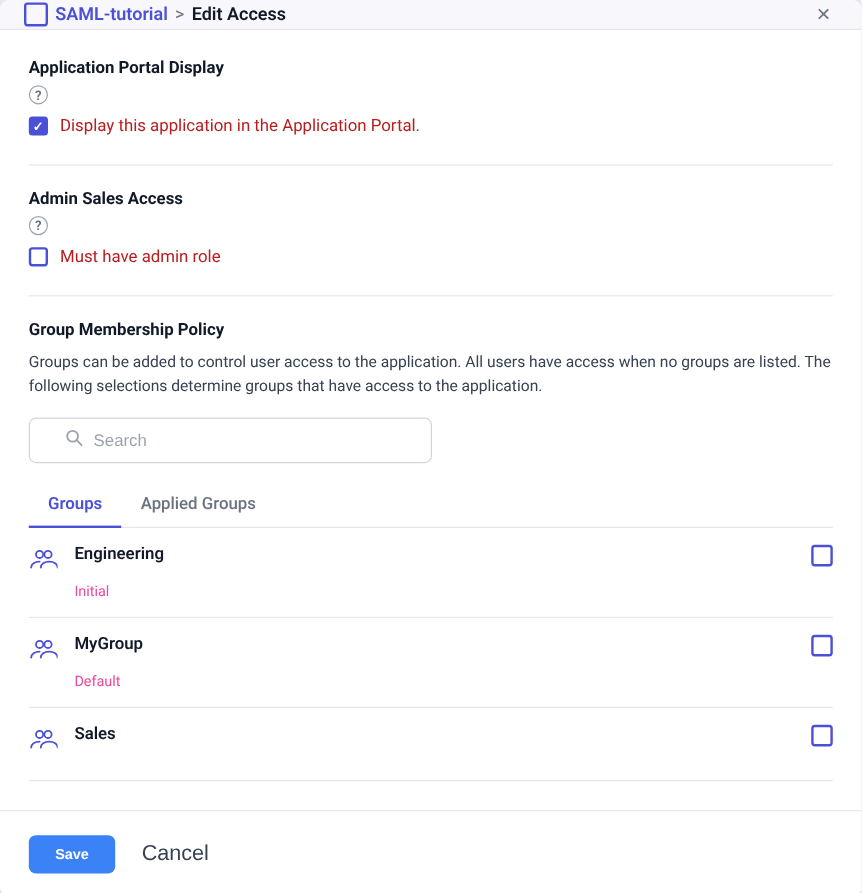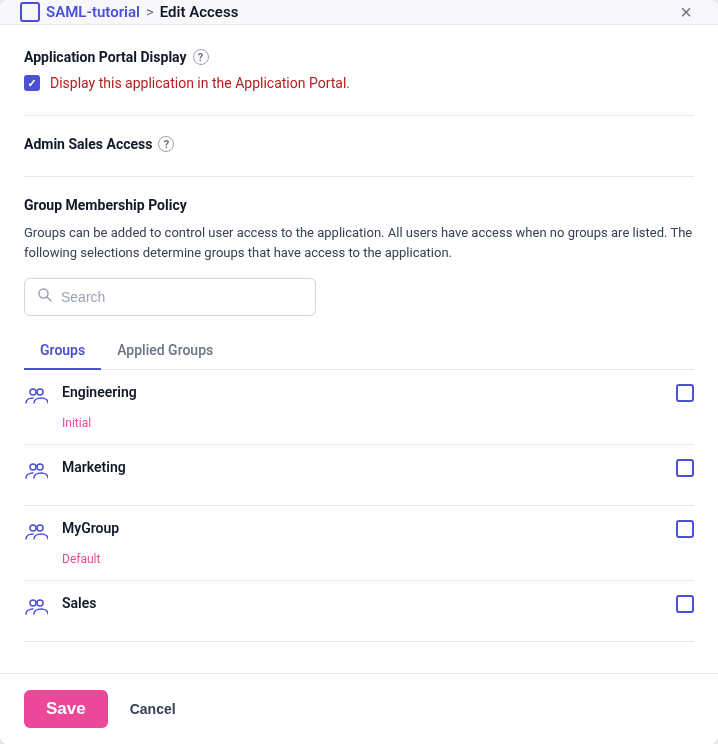--- a/index.html
+++ b/index.html
@@ -75,20 +75,21 @@
       margin-bottom: 24px;
     }
     .section-title {
       font-weight: 700;
       font-size: 14px;
       color: #111827;
       margin-bottom: 10px;
       display: flex;
       align-items: flex-start;
       gap: 6px;
+      flex-direction: column;
     }
     .help-icon {
       display: inline-flex;
       align-items: center;
       justify-content: center;
       width: 16px;
       height: 16px;
       border-radius: 50%;
       border: 1.5px solid #9ca3af;
       color: #6b7280;
@@ -138,22 +139,22 @@
       font-size: 13px;
       color: #374151;
       line-height: 1.5;
       margin-bottom: 16px;
     }
     .search-box {
       display: flex;
       align-items: center;
       border: 1px solid #d1d5db;
       border-radius: 6px;
-      padding: 8px 12px;
-      width: 292px;
+      padding: 8px 29px;
+      width: 336px;
       gap: 8px;
       background: #fff;
     }
     .search-icon-svg {
       color: #9ca3af;
       flex-shrink: 0;
     }
     .search-input {
       border: none;
       outline: none;
@@ -226,36 +227,36 @@
     }
     .footer {
       padding: 16px 24px;
       display: flex;
       gap: 12px;
       align-items: center;
       border-top: 1px solid #e5e7eb;
       background: #fff;
     }
     .btn-save {
-      background: #ec4899;
+      background: #3b82f6;
       color: #fff;
       border: none;
       border-radius: 6px;
       padding: 9px 22px;
-      font-size: 17px;
+      font-size: 12px;
       font-weight: 600;
       cursor: pointer;
     }
     .btn-cancel {
       background: transparent;
       color: #374151;
       border: none;
       padding: 9px 10px;
-      font-size: 14px;
-      font-weight: 700;
+      font-size: 18px;
+      font-weight: 400;
       cursor: pointer;
     }
   </style>
 </head>
 <body>
 
 <div class="modal">
 
   <div class="header">
     <div class="header-left">
@@ -279,20 +280,24 @@
         <span class="checkbox-label">Display this application in the Application Portal.</span>
       </div>
     </div>
 
     <div class="divider"></div>
 
     <div class="section">
       <div class="section-title">
         <span>Admin Sales Access</span>
         <span class="help-icon">?</span>
+      </div>
+      <div class="checkbox-row">
+        <span class="custom-checkbox unchecked"></span>
+        <span class="checkbox-label">Must have admin role</span>
       </div>
     </div>
 
     <div class="divider"></div>
 
     <div class="section">
       <div class="section-title">
         <span>Group Membership Policy</span>
       </div>
       <p class="policy-description">Groups can be added to control user access to the application. All users have access when no groups are listed. The following selections determine groups that have access to the application.</p>
@@ -323,35 +328,20 @@
               <path d="M10 19c0-3 3-5 7-5s7 2 7 5" stroke="#4b50d6" stroke-width="1.5" stroke-linecap="round"></path>
             </svg>
           </span>
           <div class="group-info">
             <div class="group-name">Engineering</div>
             <div class="group-sub">Initial</div>
           </div>
           <div class="group-checkbox"></div>
         </div>
 
-        <div class="group-row">
-          <span class="group-icon">
-            <svg width="24" height="24" viewBox="0 0 24 24" fill="none">
-              <circle cx="9" cy="8" r="3" stroke="#4b50d6" stroke-width="1.5"></circle>
-              <circle cx="16" cy="8" r="3" stroke="#4b50d6" stroke-width="1.5"></circle>
-              <path d="M2 19c0-3 3-5 7-5" stroke="#4b50d6" stroke-width="1.5" stroke-linecap="round"></path>
-              <path d="M10 19c0-3 3-5 7-5s7 2 7 5" stroke="#4b50d6" stroke-width="1.5" stroke-linecap="round"></path>
-            </svg>
-          </span>
-          <div class="group-info">
-            <div class="group-name">Marketing</div>
-            <div class="group-sub"></div>
-          </div>
-          <div class="group-checkbox"></div>
-        </div>
 
         <div class="group-row">
           <span class="group-icon">
             <svg width="24" height="24" viewBox="0 0 24 24" fill="none">
               <circle cx="9" cy="8" r="3" stroke="#4b50d6" stroke-width="1.5"></circle>
               <circle cx="16" cy="8" r="3" stroke="#4b50d6" stroke-width="1.5"></circle>
               <path d="M2 19c0-3 3-5 7-5" stroke="#4b50d6" stroke-width="1.5" stroke-linecap="round"></path>
               <path d="M10 19c0-3 3-5 7-5s7 2 7 5" stroke="#4b50d6" stroke-width="1.5" stroke-linecap="round"></path>
             </svg>
           </span>

